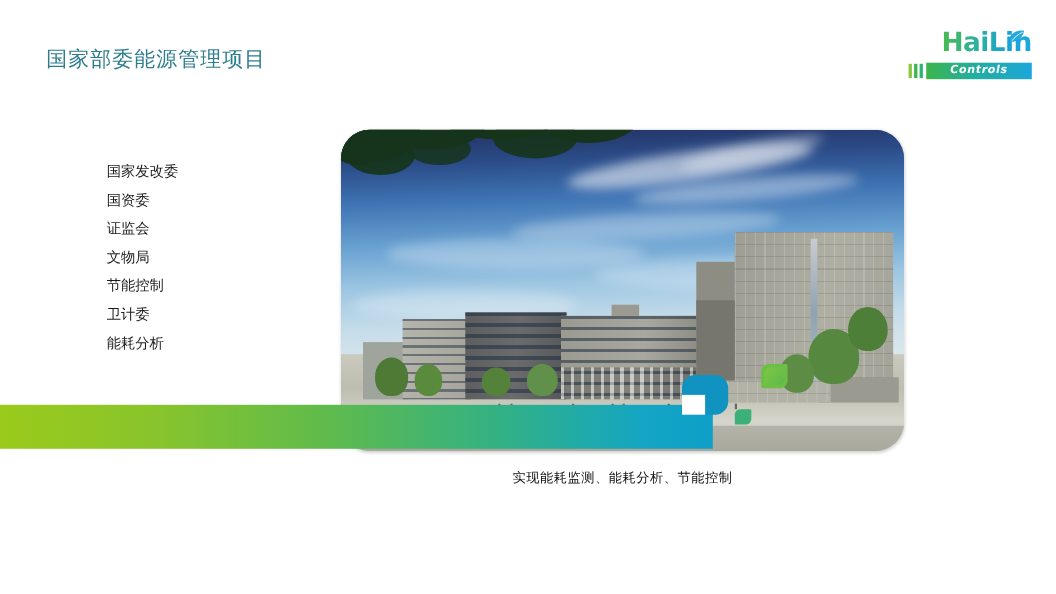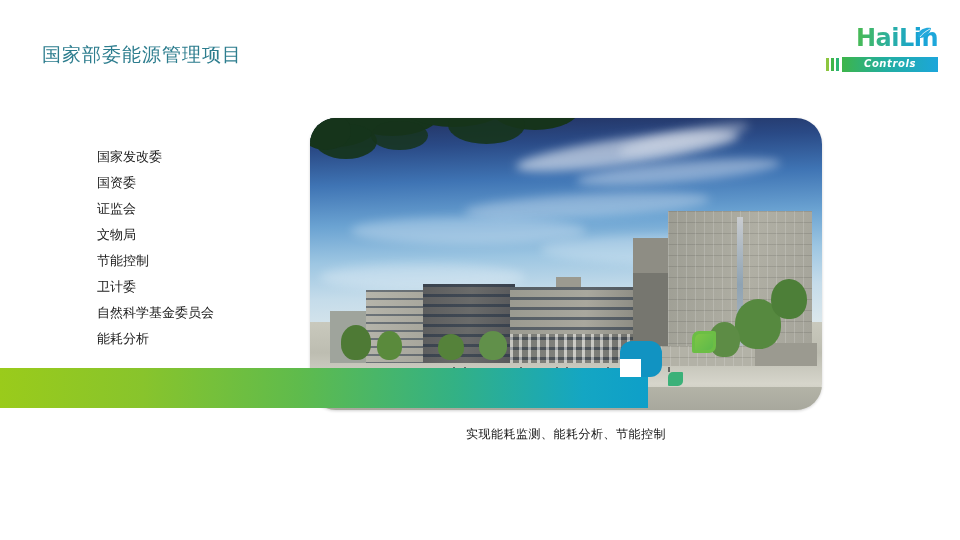--- a/index.html
+++ b/index.html
@@ -304,21 +304,20 @@
     </div>
   </div>
 
   <div id="agency-list">
     <div class="agency-item">国家发改委</div>
     <div class="agency-item">国资委</div>
     <div class="agency-item">证监会</div>
     <div class="agency-item">文物局</div>
     <div class="agency-item">节能控制</div>
     <div class="agency-item">卫计委</div>
-    <div class="agency-item">自然科学基金委员会</div>
     <div class="agency-item">能耗分析</div>
   </div>
 
   <div id="photo-frame">
     <div id="photo">
       <div class="sky"></div>
       <div class="cloud c1"></div>
       <div class="cloud c7"></div>
       <div class="cloud c2"></div>
       <div class="cloud c3"></div>

